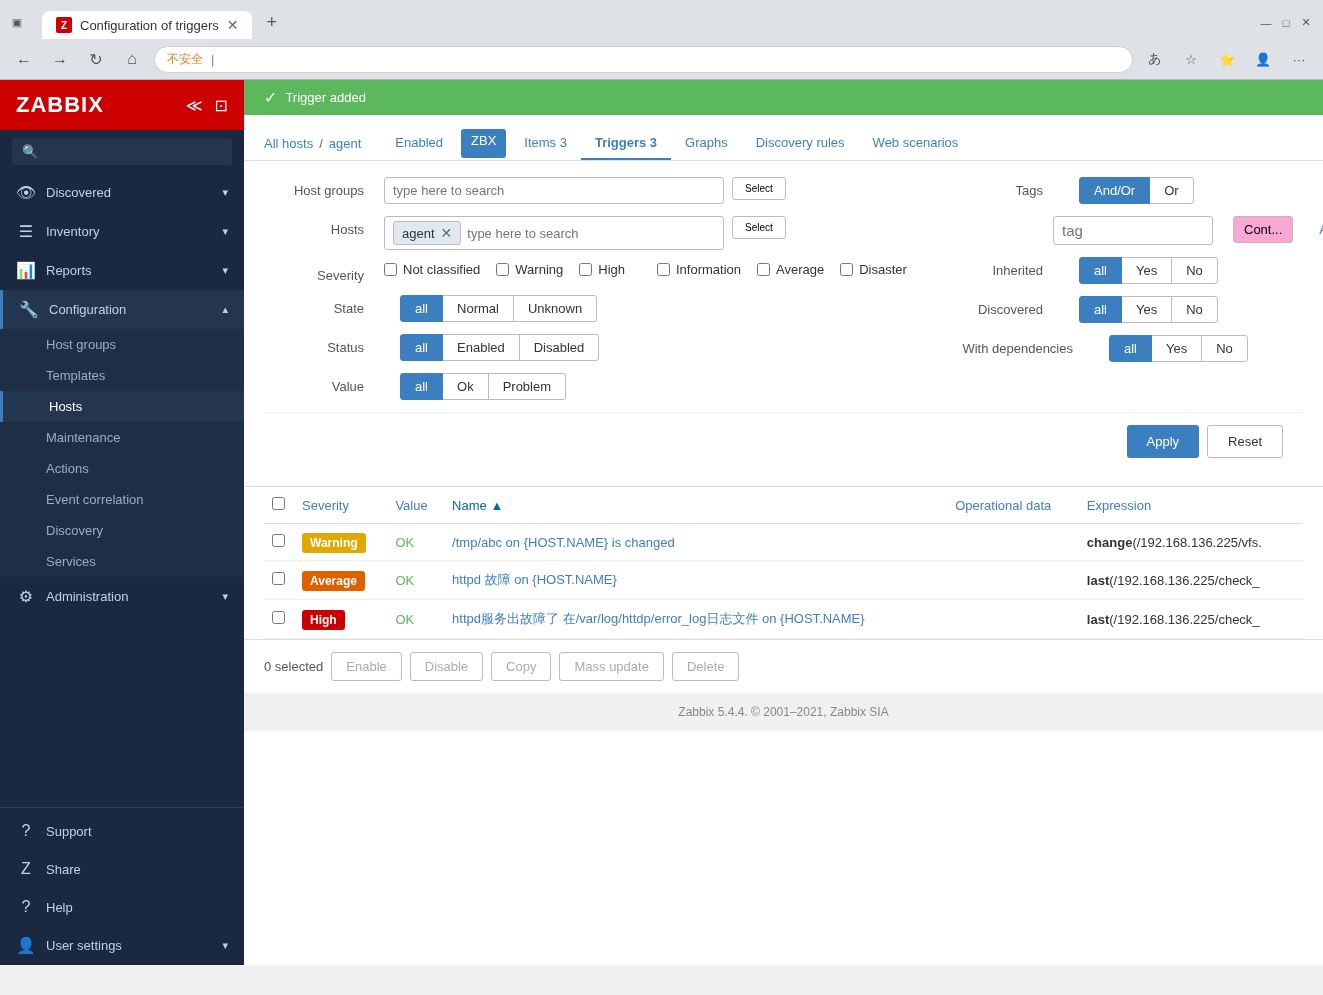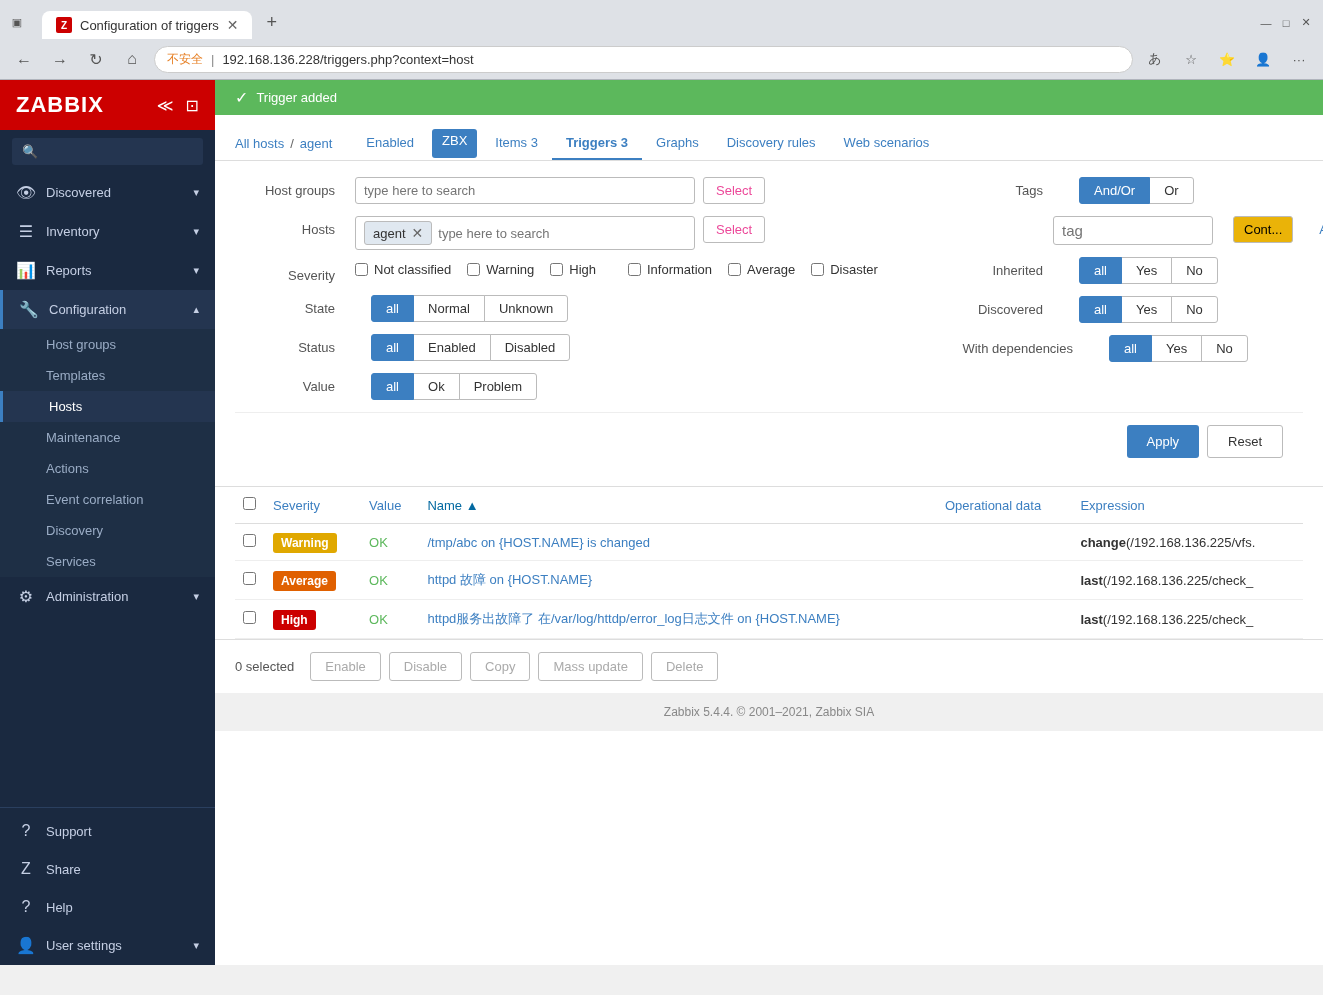--- a/index.html
+++ b/index.html
@@ -20,21 +20,21 @@
     .address-bar { flex: 1; display: flex; align-items: center; background: white; border-radius: 20px; padding: 4px 12px; gap: 8px; border: 1px solid #ccc; }
     .address-warning { color: #e67e22; font-size: 12px; }
     .address-url { flex: 1; font-size: 13px; color: #333; }
     .browser-icons { display: flex; gap: 8px; align-items: center; }
     .browser-icon { width: 28px; height: 28px; display: flex; align-items: center; justify-content: center; color: #555; cursor: pointer; border-radius: 50%; }
 
     
     .app-container { display: flex; height: calc(995px - 110px); }
 
     
-    .sidebar { width: 215px; background: #1a2940; color: #c5cfe4; display: flex; flex-direction: column; overflow-y: auto; flex-shrink: 0; }
+    .sidebar { width: 244px; background: #1a2940; color: #c5cfe4; display: flex; flex-direction: column; overflow-y: auto; flex-shrink: 0; }
     .sidebar-logo { background: #cc0000; padding: 12px 16px; display: flex; align-items: center; gap: 10px; }
     .zabbix-logo { color: white; font-size: 22px; font-weight: bold; letter-spacing: 1px; }
     .sidebar-collapse { margin-left: auto; color: white; cursor: pointer; font-size: 16px; }
     .sidebar-search { padding: 8px 12px; }
     .sidebar-search input { width: 100%; background: #243550; border: none; border-radius: 3px; padding: 6px 10px; color: #c5cfe4; font-size: 13px; outline: none; }
     .sidebar-item { display: flex; align-items: center; gap: 10px; padding: 10px 16px; cursor: pointer; color: #c5cfe4; text-decoration: none; }
     .sidebar-item.active { background: #243550; border-left: 3px solid #3c7fc1; }
     .sidebar-item .icon { font-size: 16px; width: 20px; text-align: center; }
     .sidebar-item .label { font-size: 13px; }
     .sidebar-item .arrow { margin-left: auto; font-size: 11px; }
@@ -58,26 +58,26 @@
     .nav-tab.active { border-bottom: 2px solid #3c7fc1; color: #3c7fc1; font-weight: bold; }
     .nav-tab.zbx { background: #3c7fc1; color: white; border-radius: 3px; margin: 2px 4px; padding: 4px 10px; }
 
     
     .filter-section { padding: 16px 20px; background: white; border-bottom: 1px solid #ddd; }
     .filter-row { display: flex; align-items: flex-start; margin-bottom: 12px; gap: 20px; }
     .filter-label { width: 100px; text-align: right; padding-top: 6px; color: #555; font-size: 13px; flex-shrink: 0; }
     .filter-control { display: flex; align-items: flex-start; gap: 8px; flex: 1; }
     .filter-input { border: 1px solid #bbb; border-radius: 3px; padding: 5px 8px; font-size: 13px; color: #333; outline: none; }
     .filter-input-wide { width: 340px; }
-    .select-btn { background: white; border: 1px solid #bbb; border-radius: 3px; padding: 5px 12px; font-size: 13px; cursor: pointer; color: #ec4899; }
+    .select-btn { background: white; border: 1px solid #bbb; border-radius: 3px; padding: 5px 12px; font-size: 10px; cursor: pointer; color: #000000; }
     .tag-badge { background: #e0e8f0; border: 1px solid #bbb; border-radius: 3px; padding: 3px 8px; font-size: 13px; display: flex; align-items: center; gap: 6px; }
     .tag-remove { cursor: pointer; color: #666; font-size: 14px; }
     .host-input-container { display: flex; flex-direction: column; gap: 4px; }
     .tag-input { border: 1px solid #bbb; border-radius: 3px; padding: 5px 8px; font-size: 15px; width: 160px; outline: none; }
-    .tag-contains-btn { background: #eab308; border: 1px solid #bbb; border-radius: 3px; padding: 5px 10px; font-size: 13px; cursor: pointer; }
+    .tag-contains-btn { background: #f9a8d4; border: 1px solid #bbb; border-radius: 3px; padding: 5px 10px; font-size: 13px; cursor: pointer; }
     .add-link { color: #3c7fc1; cursor: pointer; font-size: 13px; text-decoration: none; }
 
     
     .severity-row { display: flex; align-items: center; gap: 16px; flex-wrap: wrap; }
     .checkbox-item { display: flex; align-items: center; gap: 6px; cursor: pointer; }
     .checkbox-item input { cursor: pointer; }
 
     
     .btn-group { display: flex; gap: 0; }
     .btn-group-btn { border: 1px solid #bbb; padding: 5px 14px; font-size: 13px; cursor: pointer; background: white; color: #333; margin-left: -1px; }
@@ -98,21 +98,21 @@
     .severity-badge { padding: 3px 8px; border-radius: 3px; color: white; font-size: 12px; font-weight: bold; }
     .severity-warning { background: #e0a800; }
     .severity-average { background: #e06000; }
     .severity-high { background: #cc0000; }
     .trigger-link { color: #3c7fc1; text-decoration: none; }
     .expression-text { color: #333; font-size: 12px; }
     .ok-badge { color: #5cb85c; font-size: 13px; }
 
     
     .bottom-toolbar { padding: 12px 20px; background: white; border-top: 1px solid #ddd; display: flex; align-items: center; gap: 8px; }
-    .selected-count { color: #555; font-size: 13px; margin-right: 8px; }
+    .selected-count { color: #555; font-size: 13px; }
     .toolbar-btn { border: 1px solid #bbb; border-radius: 3px; padding: 6px 14px; font-size: 13px; cursor: pointer; background: white; color: #555; }
     .toolbar-btn:disabled { color: #aaa; cursor: not-allowed; }
 
     
     .app-footer { background: #f0f0f0; text-align: center; padding: 12px; color: #888; font-size: 12px; }
 
     .two-col-filter { display: flex; gap: 0; width: 100%; }
     .filter-left { flex: 1; }
     .filter-right { width: 380px; border-left: none; padding-left: 20px; }
   </style>
@@ -141,21 +141,20 @@
     </div>
   </div>
   <div class="browser-addressbar">
     <div class="nav-btn">←</div>
     <div class="nav-btn">→</div>
     <div class="nav-btn">↻</div>
     <div class="nav-btn">⌂</div>
     <div class="address-bar">
       <span class="address-warning">不安全</span>
       <span style="color:#888">|</span>
-      <span class="address-url">192.168.136.228/triggers.php?context=host</span>
     </div>
     <div class="browser-icons">
       <div class="browser-icon">あ</div>
       <div class="browser-icon">☆</div>
       <div class="browser-icon">⭐</div>
       <div class="browser-icon">👤</div>
       <div class="browser-icon">···</div>
     </div>
   </div>
 </div>

